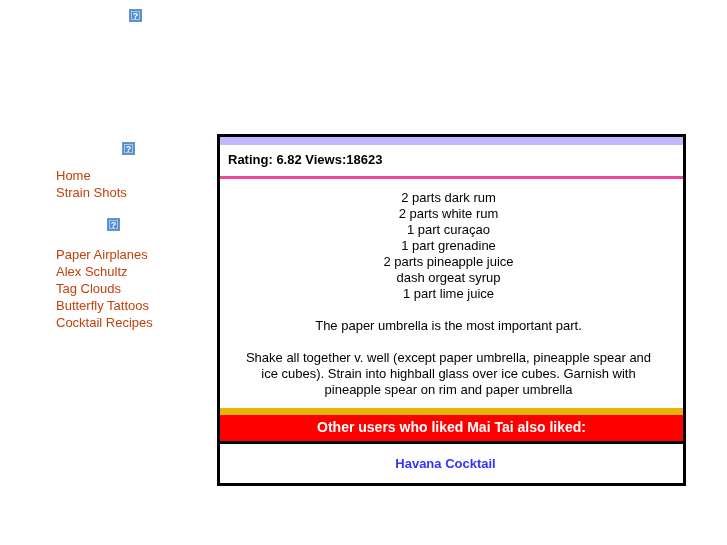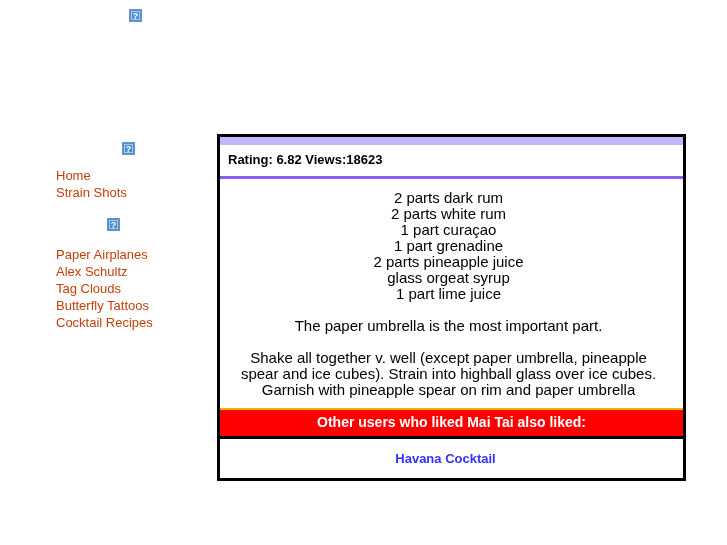--- a/index.html
+++ b/index.html
@@ -121,41 +121,41 @@
     text-align: left;
   }
   #rating-row {
     border-top: 8px solid #c4b5fd;
     padding: 7px 8px 8px 8px;
     font-weight: bold;
     font-size: 13px;
     line-height: 16px;
   }
   #recipe-body {
-    border-top: 3px solid #8b5cf6;
+    border-top: 3px solid #ec4899;
     padding: 11px 10px 10px 4px;
     text-align: center;
-    font-size: 15px;
+    font-size: 13px;
     line-height: 16px;
   }
   #ingredients {
     margin: 0;
     padding: 0;
     list-style: none;
   }
   #ingredients li {
     line-height: 16px;
   }
   .instruction-para {
     margin: 16px 12px 0 12px;
     line-height: 16px;
     text-align: center;
   }
   #related-bar {
-    border-top: 2px solid #eab308;
+    border-top: 7px solid #eab308;
     text-align: center;
     padding: 4px 8px 5px 8px;
   }
   #related-list {
     border-top: 3px solid #000000;
     padding: 10px 20px 10px 8px;
     text-align: center;
   }
   .related-link {
     display: block;
@@ -199,21 +199,21 @@
 
   <div id="rating-row">Rating: 6.82 Views:18623</div>
 
   <div id="recipe-body">
     <ul id="ingredients">
       <li>2 parts dark rum</li>
       <li>2 parts white rum</li>
       <li>1 part curaçao</li>
       <li>1 part grenadine</li>
       <li>2 parts pineapple juice</li>
-      <li>glass orgeat syrup</li>
+      <li>dash orgeat syrup</li>
       <li>1 part lime juice</li>
     </ul>
     <p class="instruction-para">The paper umbrella is the most important part.</p>
     <p class="instruction-para">Shake all together v. well (except paper umbrella, pineapple spear and ice cubes). Strain into highball glass over ice cubes. Garnish with pineapple spear on rim and paper umbrella</p>
   </div>
 
   <div id="related-bar" class="bar-red">Other users who liked Mai Tai also liked:</div>
 
   <div id="related-list">
     <a class="related-link" href="#">Havana Cocktail</a>

